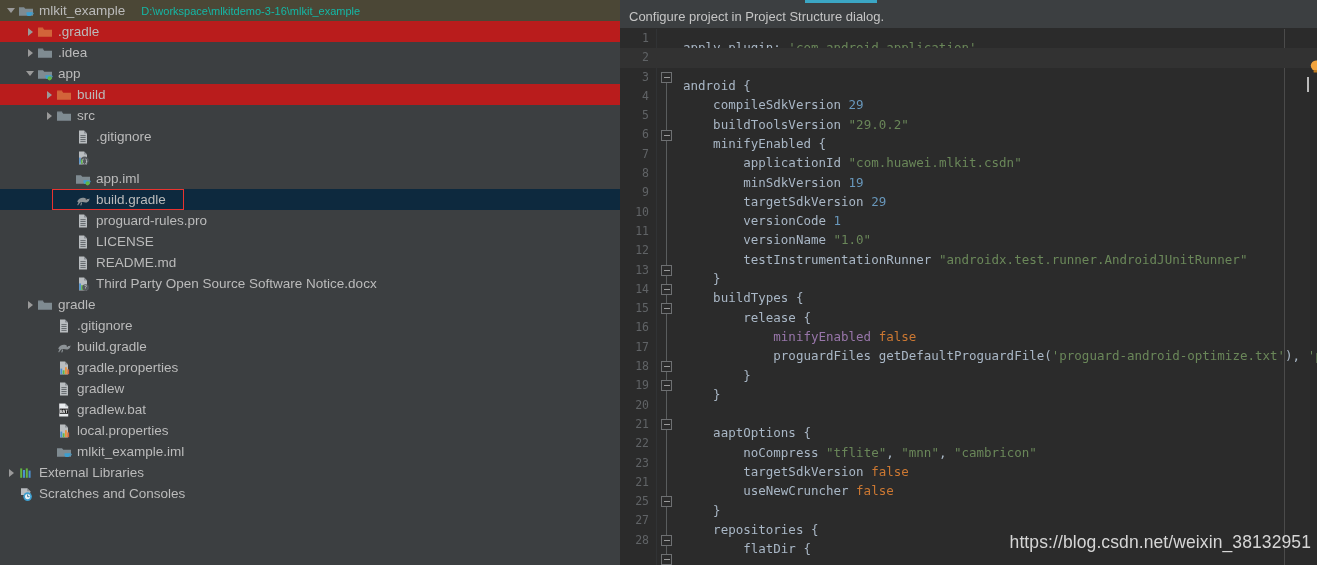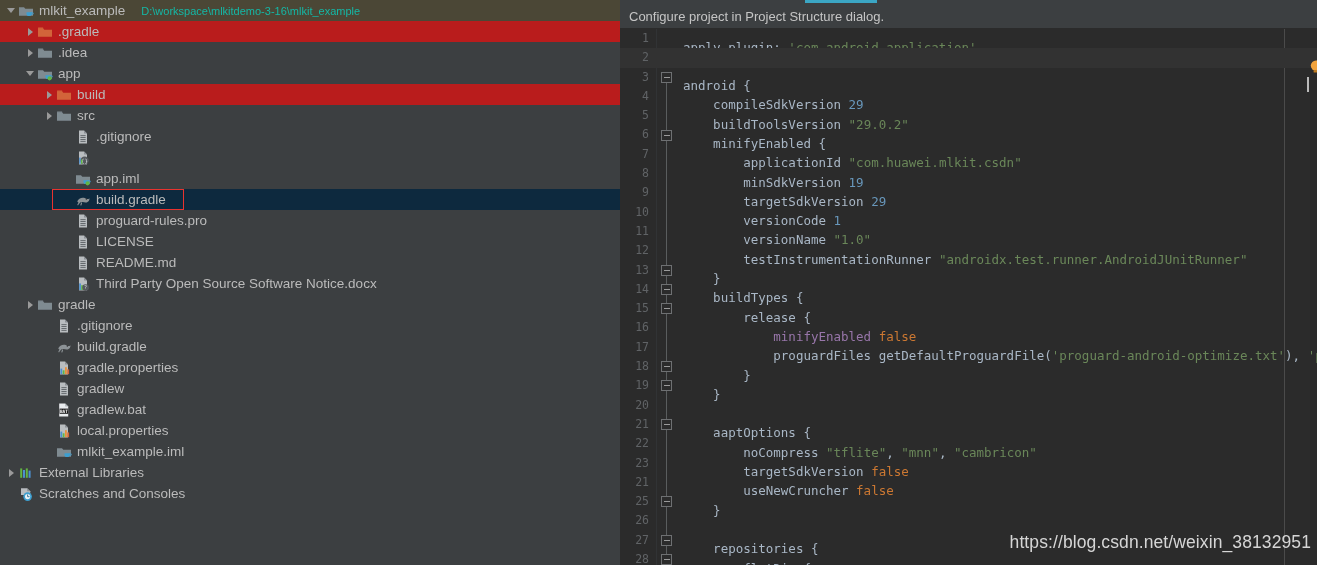--- a/index.html
+++ b/index.html
@@ -604,21 +604,20 @@
           <div class="cline"><div class="gutter">16</div><div class="foldcol"></div><div class="code-text"><span class="prop">            minifyEnabled </span><span class="kw">false</span></div></div>
           <div class="cline"><div class="gutter">17</div><div class="foldcol"></div><div class="code-text"><span class="ident">            proguardFiles getDefaultProguardFile(</span><span class="str">'proguard-android-optimize.txt'</span><span class="ident">), </span><span class="str">'proguard-rules.pro'</span></div></div>
           <div class="cline"><div class="gutter">18</div><div class="foldcol"></div><div class="code-text"><span class="ident">        }</span></div></div>
           <div class="cline"><div class="gutter">19</div><div class="foldcol"></div><div class="code-text"><span class="ident">    }</span></div></div>
           <div class="cline"><div class="gutter">20</div><div class="foldcol"></div><div class="code-text"></div></div>
           <div class="cline"><div class="gutter">21</div><div class="foldcol"></div><div class="code-text"><span class="ident">    aaptOptions {</span></div></div>
           <div class="cline"><div class="gutter">22</div><div class="foldcol"></div><div class="code-text"><span class="ident">        noCompress </span><span class="str">"tflite"</span><span class="ident">, </span><span class="str">"mnn"</span><span class="ident">, </span><span class="str">"cambricon"</span></div></div>
           <div class="cline"><div class="gutter">23</div><div class="foldcol"></div><div class="code-text"><span class="ident">        targetSdkVersion </span><span class="kw">false</span></div></div>
           <div class="cline"><div class="gutter">21</div><div class="foldcol"></div><div class="code-text"><span class="ident">        useNewCruncher </span><span class="kw">false</span></div></div>
           <div class="cline"><div class="gutter">25</div><div class="foldcol"></div><div class="code-text"><span class="ident">    }</span></div></div>
-          <div class="cline"><div class="gutter">26</div><div class="foldcol"></div><div class="code-text"></div></div>
           <div class="cline"><div class="gutter">27</div><div class="foldcol"></div><div class="code-text"><span class="ident">    repositories {</span></div></div>
           <div class="cline"><div class="gutter">28</div><div class="foldcol"></div><div class="code-text"><span class="ident">        flatDir {</span></div></div>
         </div>
 
       <svg id="bulb" viewBox="0 0 12 14">
         <ellipse cx="6" cy="5.6" rx="5.2" ry="5.2" fill="#f2a33c"></ellipse>
         <rect x="3.6" y="10.2" width="4.8" height="2.4" rx="0.6" fill="#c07d22"></rect>
       </svg>
       <div id="caret"></div>
 

